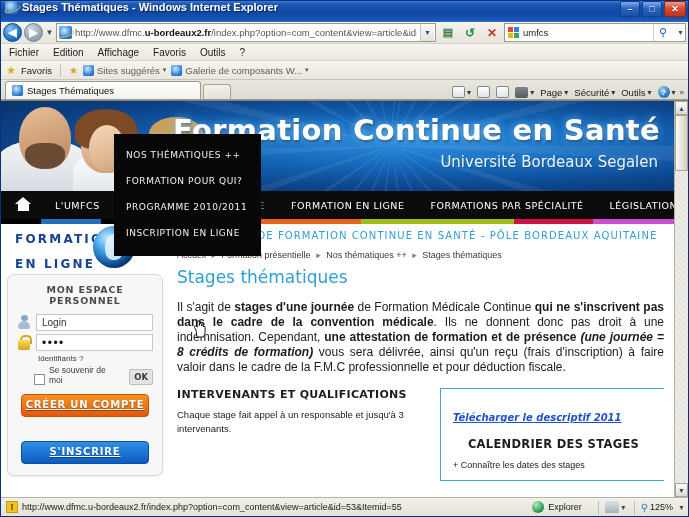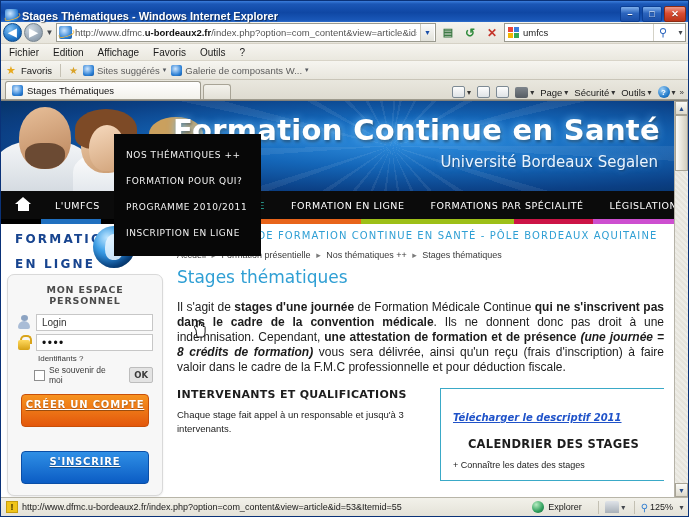--- a/index.html
+++ b/index.html
@@ -15,21 +15,21 @@
     position: absolute; inset: 0;
     background: linear-gradient(180deg,#2a63c4 0%,#1a4fae 40%,#0d3e96 100%);
     border: 1px solid #0a3278;
     display: flex; flex-direction: column;
   }
 
   
   .titlebar {
     height: 21px; flex: none;
     background: linear-gradient(180deg,#3b7ddb 0%,#1b57b6 14%,#0f47a4 55%,#1a58b8 92%,#2f6fcd 100%);
-    display: flex; align-items: flex-end;
+    display: flex; align-items: flex-start;
     padding: 0 2px 0 4px;
     position: relative;
   }
   .title-ico {
     width: 14px; height: 14px; flex: none;
     margin-right: 4px;
     position: relative;
   }
   .title-text {
     color: #fff; font-size: 11px; font-weight: bold;
@@ -308,31 +308,31 @@
     border: 2px solid #d9a41b; border-bottom:none; border-radius:5px 5px 0 0; }
   .lock-ico:after { content:""; position:absolute; left:1px; top:5px; width:12px; height:10px;
     border-radius:2px; background: linear-gradient(180deg,#ffd95e,#d6a115); }
   .lp-input {
     flex: 1; height: 17px; background: #fff; border: 1px solid #c7c7c7;
     font-size: 10px; color: #333; display: flex; align-items: center;
     padding-left: 5px;
   }
   .lp-input.pw { letter-spacing: 1.5px; font-size: 12px; color:#111; }
   .lp-link { font-size: 8px; color: #3a3a3a; margin: 3px 0 2px 21px; }
-  .lp-remember { display: flex; align-items: center; gap: 4px; margin-left: 17px; }
+  .lp-remember { display: flex; align-items: flex-end; gap: 4px; margin-left: 17px; }
   .cbox { width: 11px; height: 11px; border: 1px solid #8e8e8e; background: #fff; flex:none; }
   .lp-remember span { font-size: 8.5px; color: #3a3a3a; }
   .okbtn {
     margin-left: 5px; font-size: 11px; font-weight: bold; color: #2a2a2a;
     background: #e3e3e3; border: 1px solid #bdbdbd; border-radius: 2px;
     padding: 0 4px; line-height: 14px;
     font-family: "DejaVu Sans", sans-serif;
   }
   .btn-orange, .btn-blue {
-    display: block; margin: 9px 4px 0 4px; height: 33px;
+    display: block; margin: 9px 4px 0 4px; height: 23px;
     border-radius: 4px; color: #fff; font-size: 10px; font-weight: bold;
     letter-spacing: .8px; text-align: center; line-height: 19px;
     font-family: "DejaVu Sans", sans-serif;
     text-shadow: 0 1px 1px rgba(0,0,0,.35);
   }
   .btn-orange { background: linear-gradient(180deg,#f79320,#e3580c); border:1px solid #c94f08; }
   .btn-blue { background: linear-gradient(180deg,#2f8fe5,#0b5cc4); border:1px solid #0a4ea6; margin-top:24px; }
 
   
   .main-col { flex: 1; min-width: 0; padding: 4px 10px 0 6px; position: relative; }

